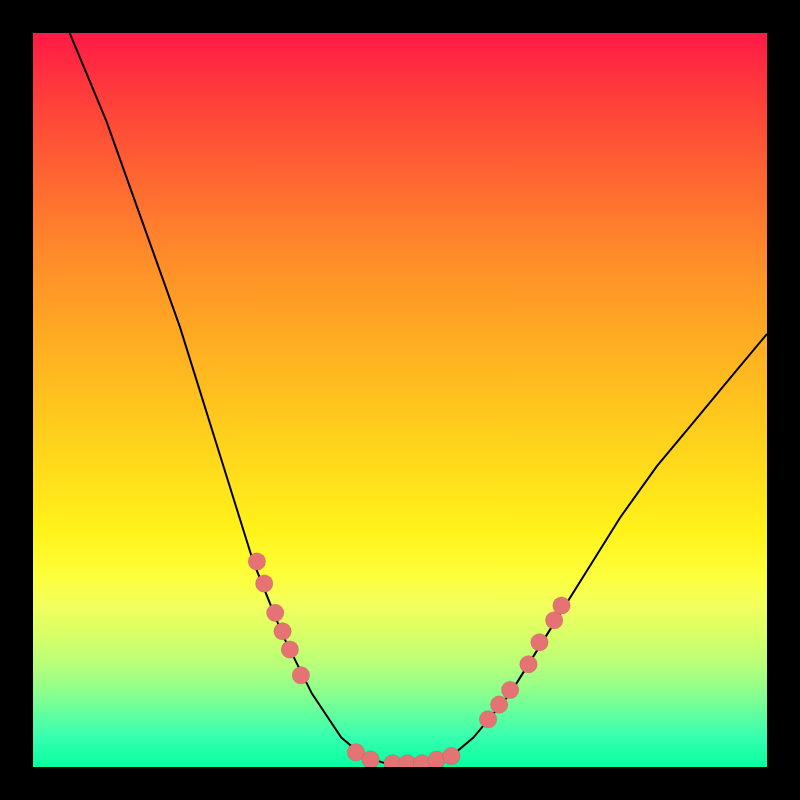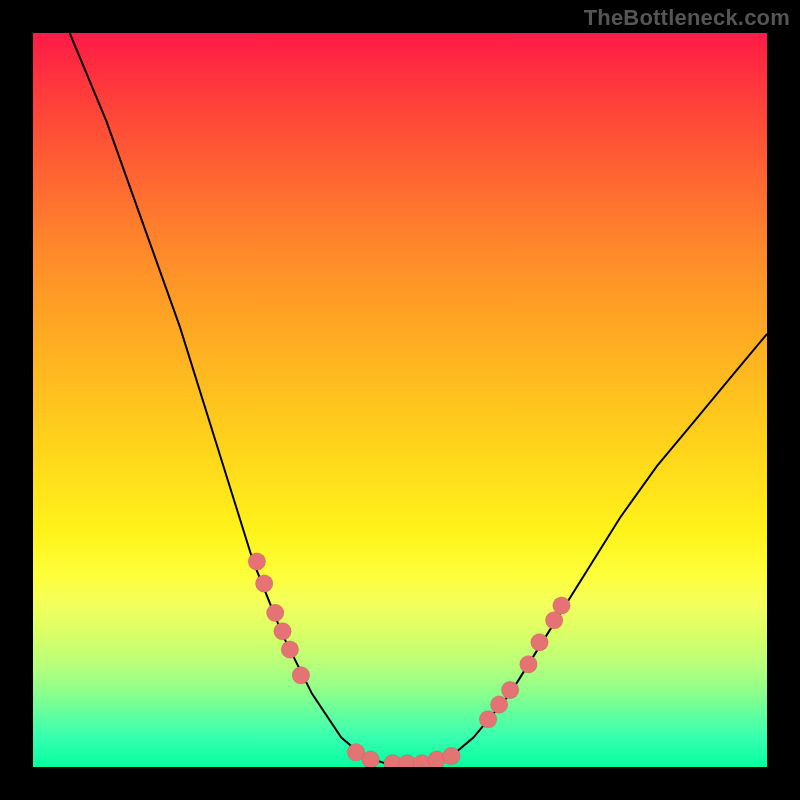--- a/index.html
+++ b/index.html
@@ -67,21 +67,20 @@
   .dot {
     fill: #e57373;
     stroke: rgba(0,0,0,0.15);
     stroke-width: 0.5;
   }
 </style>
 </head>
 <body>
 
 <div class="frame">
-  <div class="watermark">TheBottleneck.com</div>
   <div class="plot">
     <svg class="curve-layer" viewBox="0 0 734 734" preserveAspectRatio="none">
       <path id="curve-path" class="curve" d="M36.70 0.00 L73.40 88.08 L110.10 190.84 L146.80 293.60 L183.50 411.04 L201.85 469.76 L220.20 528.48 L249.56 601.88 L278.92 660.60 L308.28 704.64 L330.30 722.99 L352.32 730.33 L374.34 730.33 L396.36 730.33 L418.38 722.99 L440.40 704.64 L477.10 660.60 L513.80 601.88 L550.50 543.16 L587.20 484.44 L623.90 433.06 L660.60 389.02 L697.30 344.98 L734.00 300.94"></path>
       <g id="dots-group">
           <circle cx="223.87" cy="528.48" r="8.8" class="dot"></circle>
           <circle cx="231.21" cy="550.50" r="8.8" class="dot"></circle>
           <circle cx="242.22" cy="579.86" r="8.8" class="dot"></circle>
           <circle cx="249.56" cy="598.21" r="8.8" class="dot"></circle>
           <circle cx="256.90" cy="616.56" r="8.8" class="dot"></circle>
           <circle cx="267.91" cy="642.25" r="8.8" class="dot"></circle>

